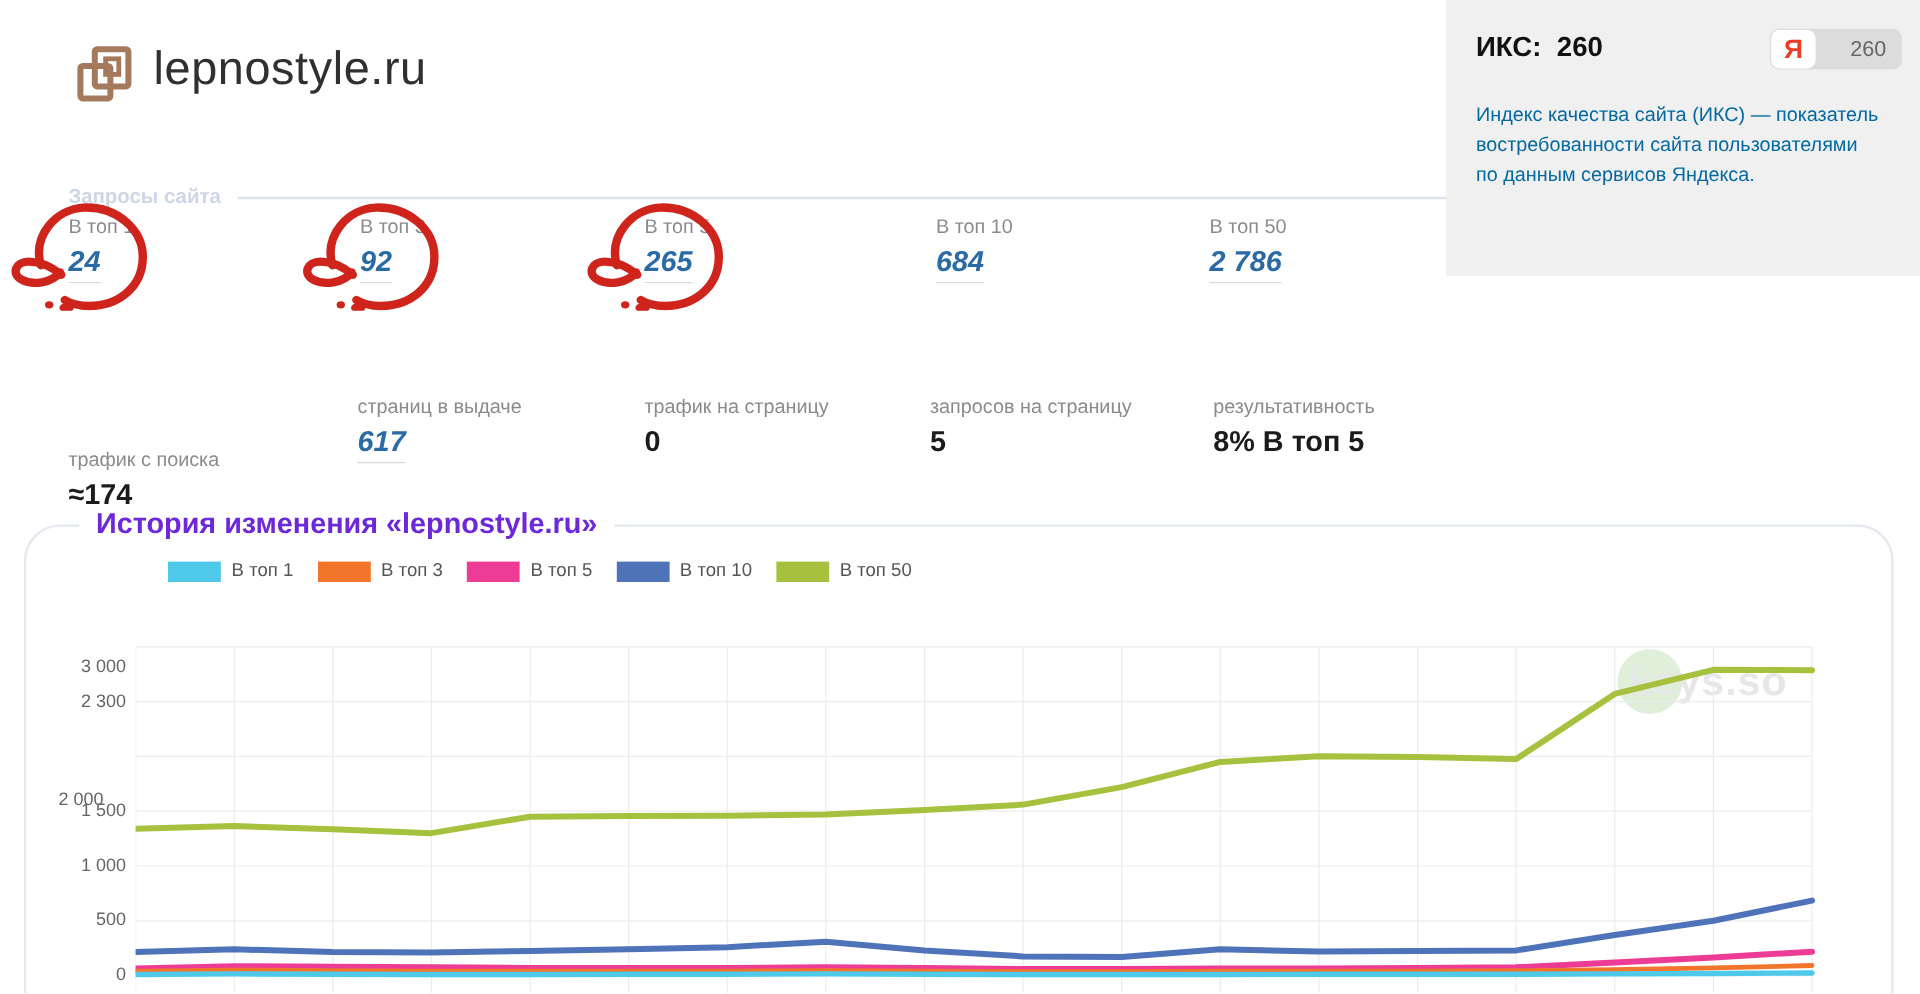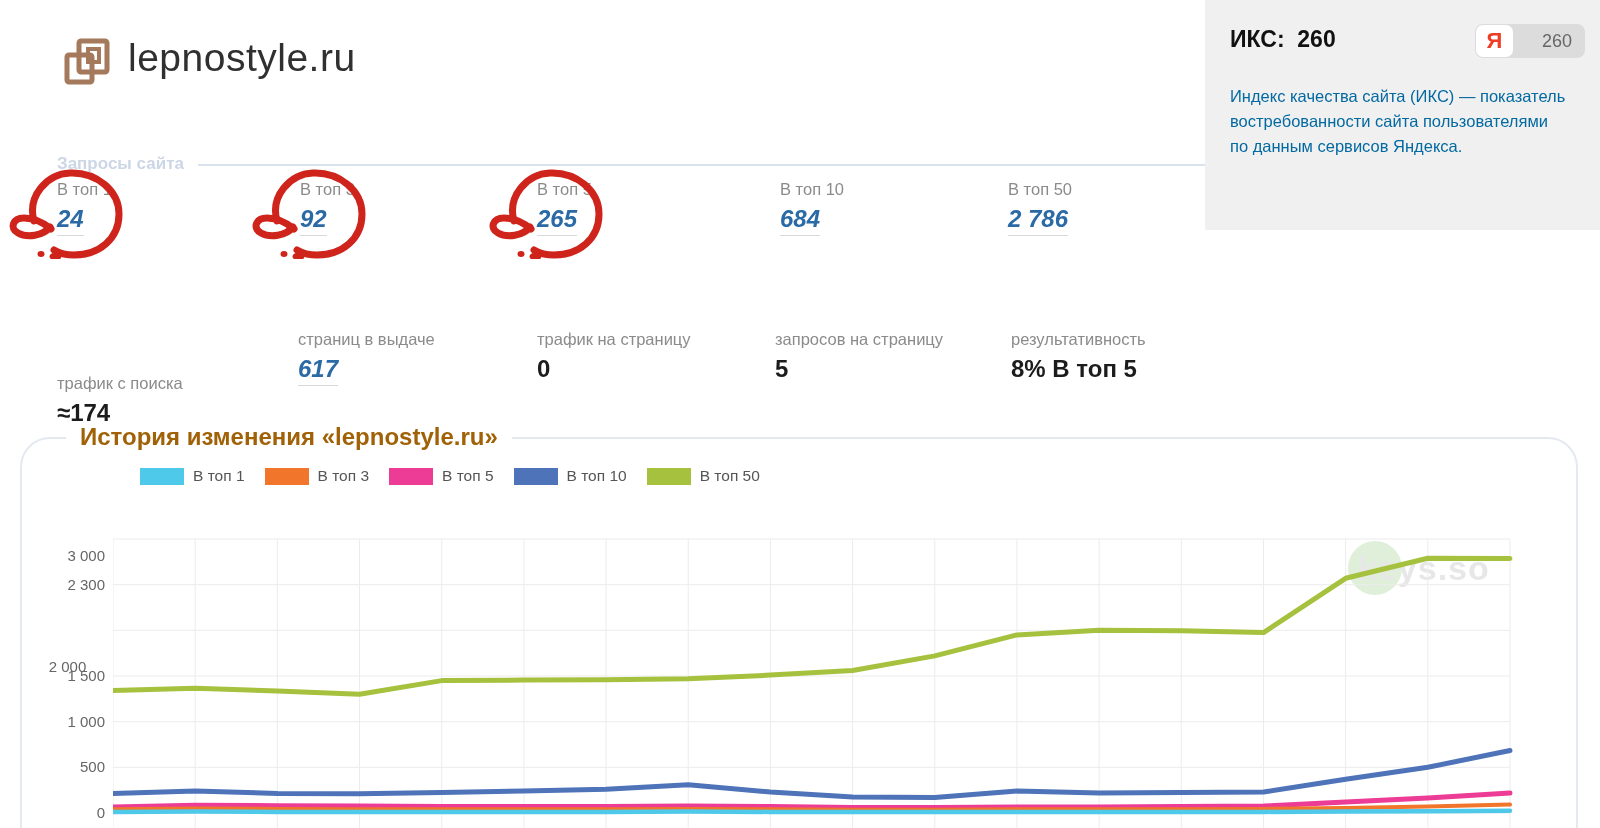--- a/index.html
+++ b/index.html
@@ -28,21 +28,21 @@
 
   
   .stat { position:absolute; }
   .stat .stat-label { display:block; font-size:16.5px; color:#8b8b8b; }
   .stat .stat-value { display:inline-block; margin-top:6px; font-size:24px; font-weight:bold; color:#1c1c1c; }
   .stat .stat-value.link { color:#2a6aa5; border-bottom:1px solid #d8d8d8; padding-bottom:2px;font-style:italic; }
   .circle-anno { position:absolute; left:-50px; top:-16px; width:124px; height:95px; color:#ce241c; pointer-events:none; }
 
   
   .chart-panel { position:absolute; left:20px; top:437px; width:1558px; height:460px; border:2px solid #e4e9f0; border-radius:30px; background:#fff; }
-  .chart-title { position:absolute; left:66px; top:423px; background:#fff; padding:0 14px; font-size:24px; font-weight:bold; color:#a16207; white-space:nowrap; z-index:3; }
+  .chart-title { position:absolute; left:66px; top:423px; background:#fff; padding:0 14px; font-size:24px; font-weight:bold; color:#6d28d9; white-space:nowrap; z-index:3; }
 
   .legend { position:absolute; left:140px; top:467px; display:flex; align-items:center; gap:20px; z-index:2; }
   .legend-item { display:flex; align-items:center; }
   .legend-swatch { width:44px; height:17px; display:inline-block; }
   .legend-label { margin-left:9px; font-size:15.5px; color:#555; white-space:nowrap; }
 
   .y-axis { position:absolute; left:30px; top:0; width:75px; height:828px; z-index:2; }
   .y-tick-label { position:absolute; right:0; width:75px; text-align:right; font-size:15px; color:#666; }
 
   .plot-svg { position:absolute; left:113px; top:520px; z-index:2; }

